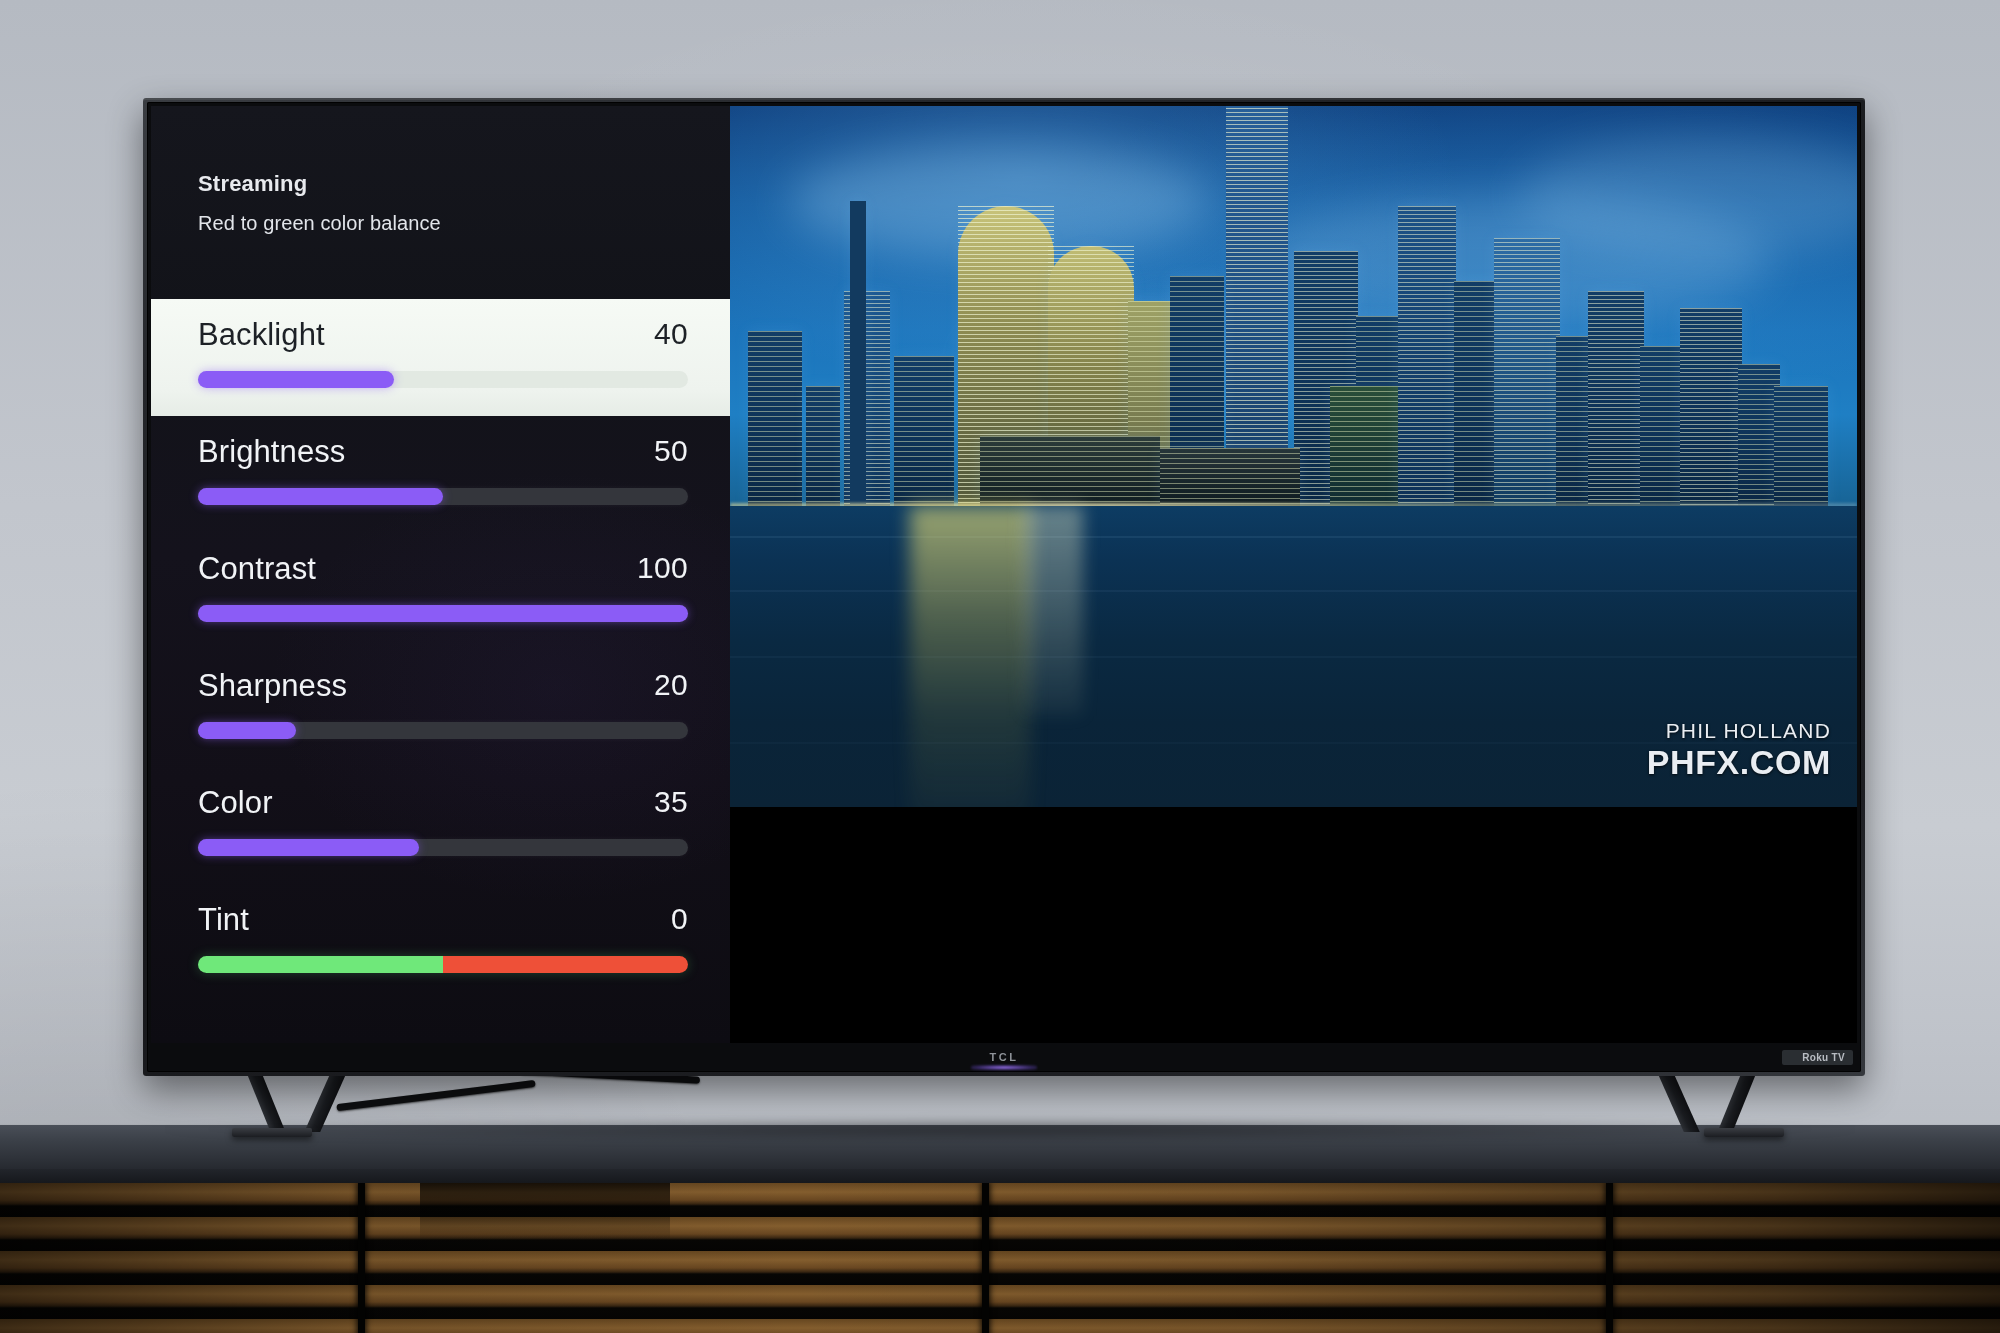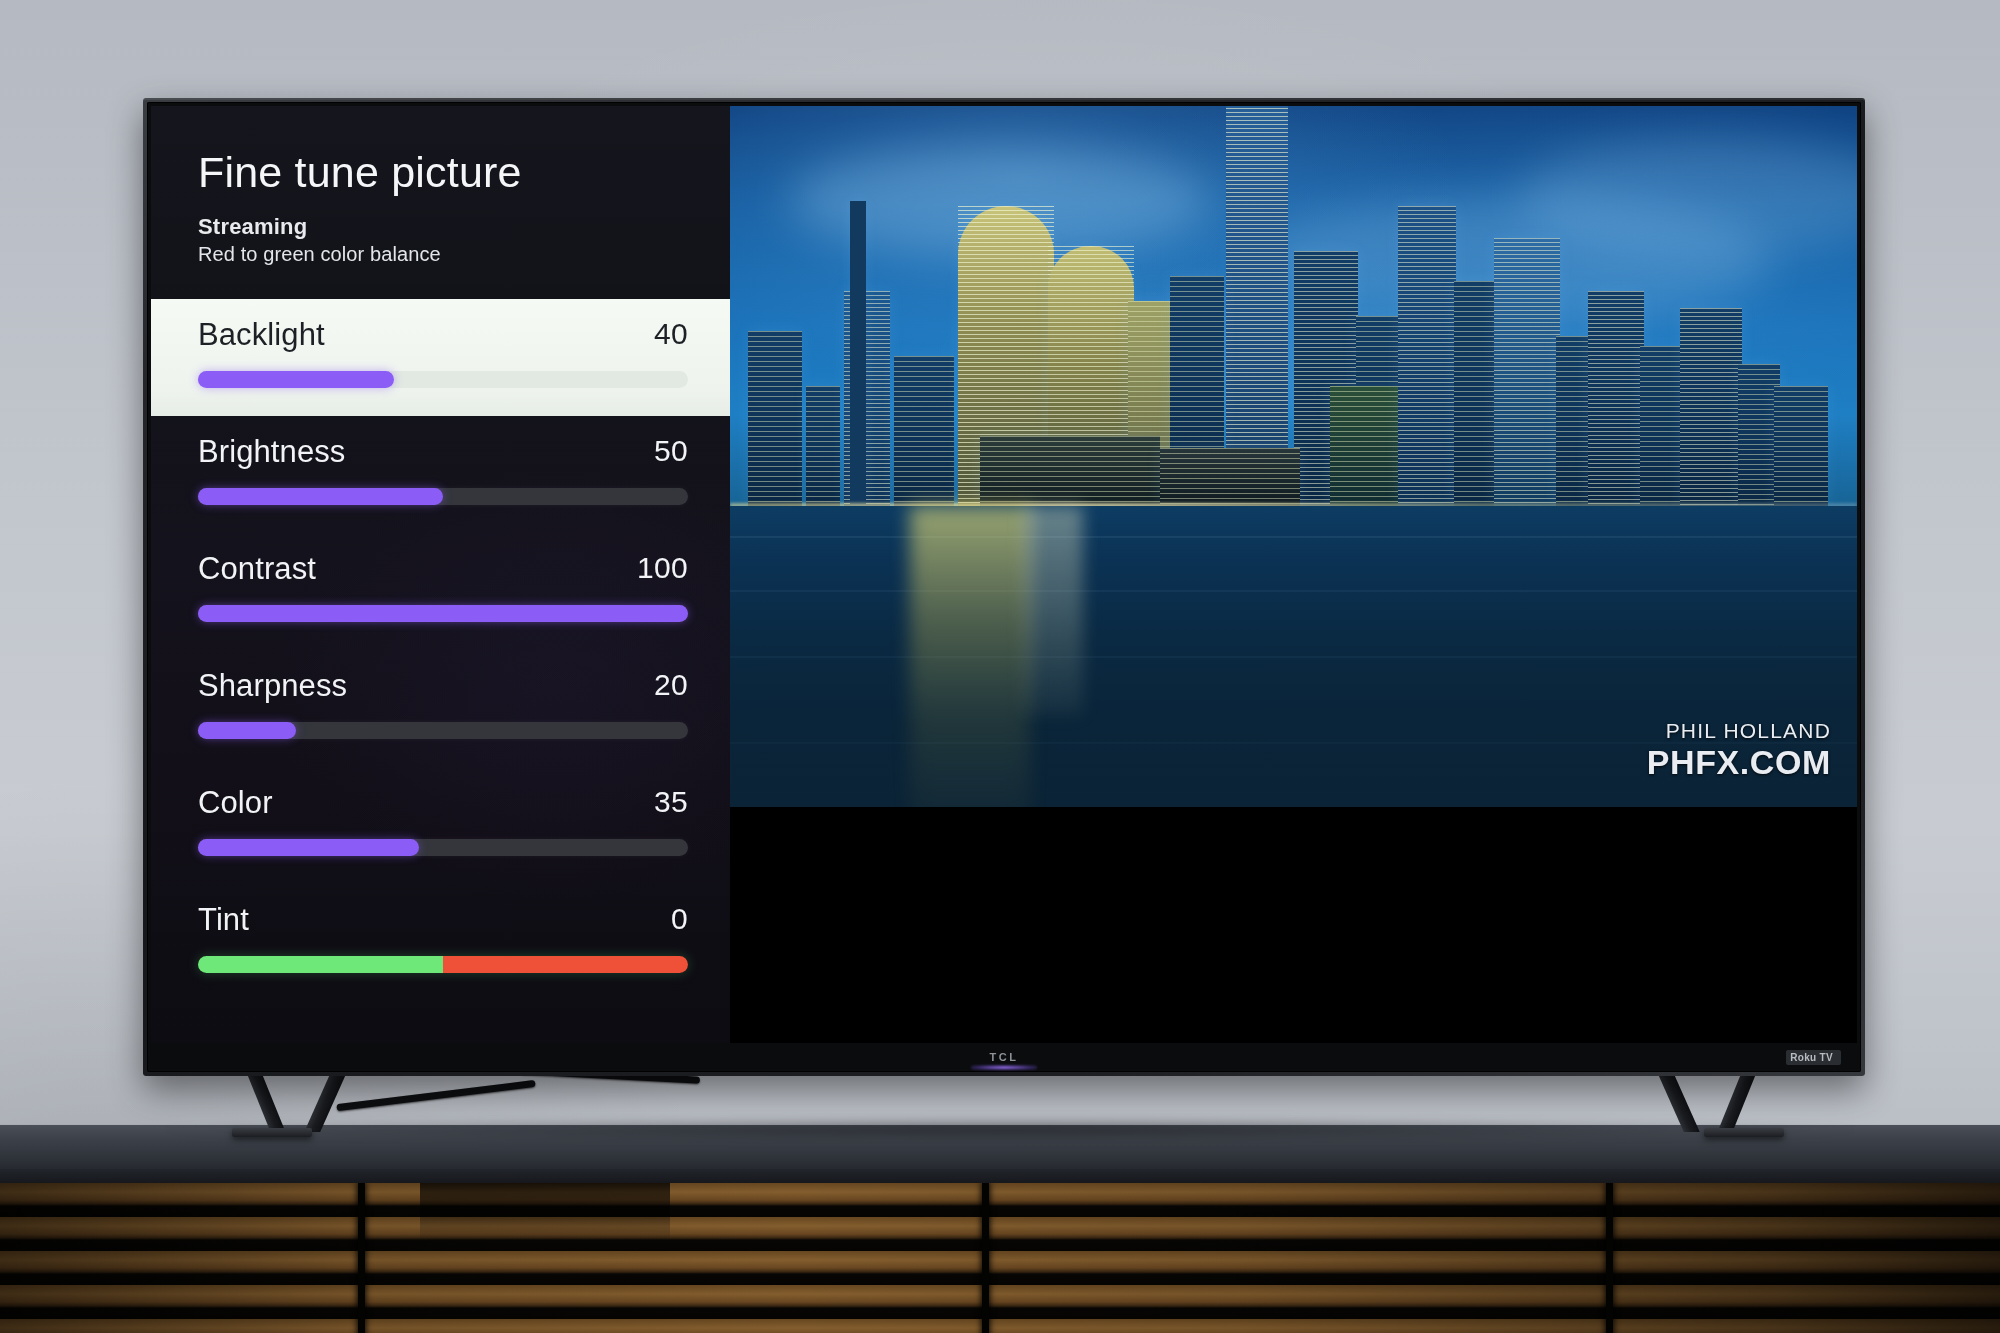--- a/index.html
+++ b/index.html
@@ -41,22 +41,22 @@
   .tv-inner-lip{position:absolute;left:4px;top:4px;right:4px;bottom:4px;border-radius:2px;
     background:#0b0c0e;box-shadow:0 0 0 1px rgba(0,0,0,.9) inset;}
   .screen{position:absolute;left:8px;top:8px;width:1706px;height:937px;overflow:hidden;background:#000;}
 
   
   .tcl-logo{position:absolute;left:50%;transform:translateX(-50%);bottom:13px;
     font-size:11px;letter-spacing:2.6px;color:#8e9298;font-weight:700;}
   .tcl-led{position:absolute;left:50%;transform:translateX(-50%);bottom:6px;width:66px;height:5px;border-radius:3px;
     background:radial-gradient(ellipse at center,#a078f5 0%,rgba(124,86,240,.35) 60%,rgba(0,0,0,0) 100%);
     filter:blur(1.2px);}
-  .roku-badge{position:absolute;right:24px;bottom:11px;font-size:10px;letter-spacing:.3px;
-    color:#b8bcc2;font-weight:700;background:rgba(70,74,80,.55);padding:2px 8px 2px 4px;border-radius:2px;}
+  .roku-badge{position:absolute;right:12px;bottom:11px;font-size:10px;letter-spacing:.3px;
+    color:#b8bcc2;font-weight:700;background:rgba(70,74,80,.55);padding:2px 8px 2px 20px;border-radius:2px;}
 
   
   .video{position:absolute;left:579px;top:0;width:1127px;height:701px;overflow:hidden;
     background:linear-gradient(180deg,#0d3f7e 0%,#135a9e 14%,#1c74bb 32%,#1f7fc4 44%,#186699 56%,
       #0d3f66 66%,#0a2d4d 76%,#0b2b46 88%,#0c2a42 100%);}
   .sky-glow{position:absolute;left:0;top:0;width:100%;height:56%;
     background:radial-gradient(ellipse 620px 300px at 26% 18%,rgba(120,200,255,.26),rgba(0,0,0,0) 70%),
                radial-gradient(ellipse 700px 260px at 74% 30%,rgba(90,170,235,.20),rgba(0,0,0,0) 72%);}
   .cloud{position:absolute;border-radius:50%;filter:blur(22px);opacity:.30;background:#9ed0f2;}
 
@@ -90,21 +90,21 @@
 
   
   .panel{position:absolute;left:0;top:0;width:579px;height:937px;
     background:linear-gradient(180deg,#15161d 0%,#121319 22%,#14121c 48%,#120f18 72%,#0d0c12 100%);}
   .panel-noise{position:absolute;inset:0;opacity:.5;
     background:radial-gradient(ellipse 400px 300px at 70% 62%,rgba(70,50,120,.22),rgba(0,0,0,0) 72%);}
 
   .panel-head{position:absolute;left:47px;top:45px;right:30px;}
   .title{font-size:43px;color:#f4f6f8;font-weight:400;letter-spacing:.2px;line-height:1;}
   .sub-strong{margin-top:20px;font-size:22px;color:#e8eaee;font-weight:700;letter-spacing:.2px;}
-  .sub-norm{margin-top:3px;font-size:20px;color:#e2e5ea;font-weight:400;letter-spacing:.1px;}
+  .sub-norm{margin-top:15px;font-size:20px;color:#e2e5ea;font-weight:400;letter-spacing:.1px;}
 
   .rows{position:absolute;left:0;top:193px;width:100%;}
   .row{position:relative;height:117px;}
   .row.selected{background:linear-gradient(180deg,#f6faf5 0%,#eef3ee 78%,#e6ece6 100%);}
   .row-pad{position:absolute;left:47px;right:42px;top:18px;}
   .row-label{font-size:31px;color:#f1f3f6;font-weight:400;letter-spacing:.1px;display:inline-block;}
   .row-value{font-size:30px;color:#f1f3f6;font-weight:400;float:right;letter-spacing:.3px;}
   .row.selected .row-label,.row.selected .row-value{color:#1d2126;}
   .track{position:absolute;left:47px;right:42px;top:72px;height:17px;border-radius:9px;
     background:#34363c;box-shadow:0 0 6px rgba(255,255,255,.05);}
@@ -262,21 +262,20 @@
         <div class="watermark">
           <div class="wm1">PHIL HOLLAND</div>
           <div class="wm2">PHFX.COM</div>
         </div>
       </div>
 
       <div class="panel">
         <div class="panel-noise"></div>
 
         <div class="panel-head">
-          <div class="title">Fine tune picture</div>
           <div class="sub-strong">Streaming</div>
           <div class="sub-norm">Red to green color balance</div>
         </div>
 
         <div class="rows" id="rows">
             <div class="row selected">
               <div class="row-pad"><span class="row-value">40</span><span class="row-label">Backlight</span></div>
               <div class="track">
                 <div class="fill" style="width: 40%; background: rgb(139, 92, 246);"></div>
               </div>

